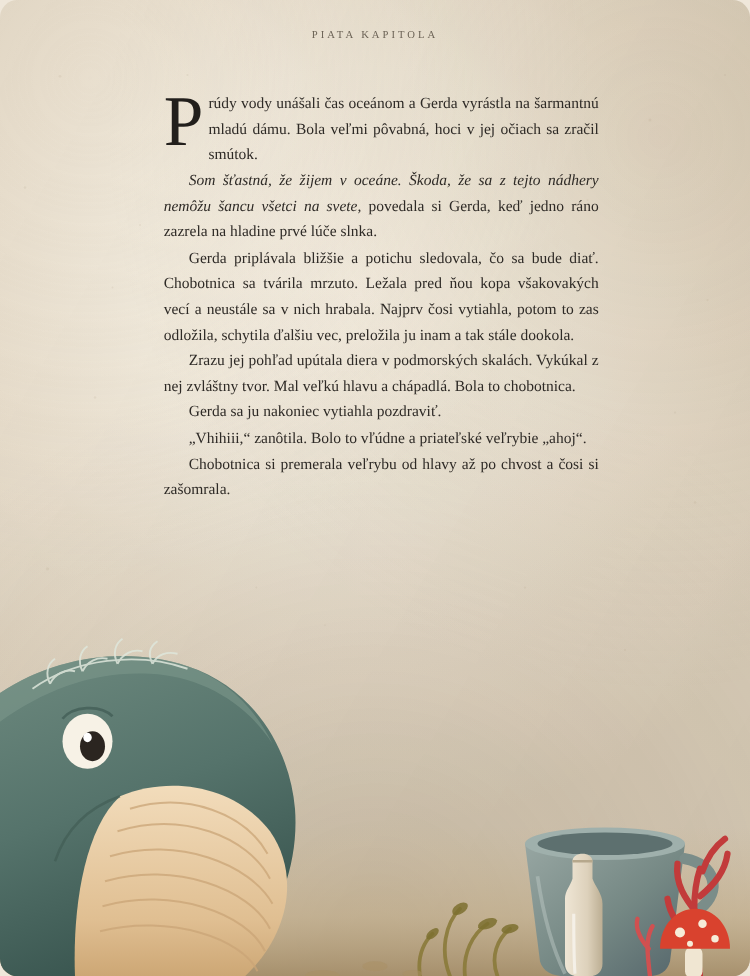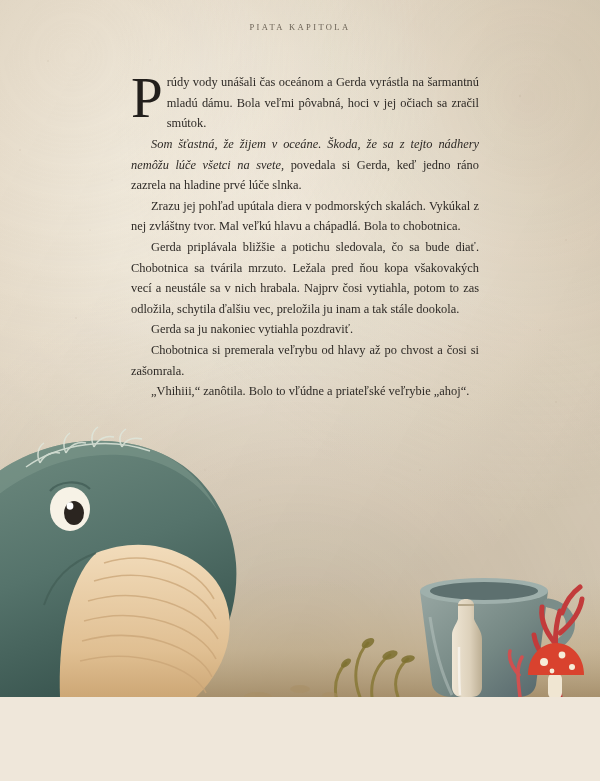--- a/index.html
+++ b/index.html
@@ -9,24 +9,25 @@
   body {
     width: 600px;
     height: 781px;
     overflow: hidden;
     font-family: "Liberation Serif", serif;
     background: #efe7da;
   }
   .page {
     position: relative;
     width: 600px;
-    height: 697px;
+    height: 781px;
     overflow: hidden;
     background:
       radial-gradient(ellipse 70% 55% at 48% 30%, #f6f0e4 0%, #efe8da 42%, #e7ddcc 70%, #ddd2bf 100%);
+    border-radius: 14px;
   }
   
   .grain {
     position: absolute;
     inset: 0;
     pointer-events: none;
     background:
       radial-gradient(circle at 12% 8%, rgba(255,255,255,0.30), rgba(255,255,255,0) 45%),
       radial-gradient(circle at 88% 14%, rgba(188,170,140,0.22), rgba(0,0,0,0) 52%),
       radial-gradient(circle at 50% 96%, rgba(120,100,72,0.20), rgba(0,0,0,0) 58%),
@@ -129,31 +130,31 @@
     </g>
   </svg>
 
   <div class="running-head">PIATA KAPITOLA</div>
 
   <div class="textblock">
 
     <p class="dropcap-para"><span class="dropcap">P</span><span>rúdy vody unášali čas oceánom a Gerda vyrástla na šarmantnú mladú dámu. Bola veľmi pôvabná, hoci v jej očiach sa zračil smútok.</span></p>
 
 
-    <p class="indent"><em>Som šťastná, že žijem v oceáne. Škoda, že sa z tejto nádhery nemôžu lúče všetci na svete,</em><span> povedala si Gerda, keď jedno ráno zazrela na hladine prvé lúče slnka.</span></p>
+    <p class="indent"><em>Som šťastná, že žijem v oceáne. Škoda, že sa z tejto nádhery nemôžu šancu všetci na svete,</em><span> povedala si Gerda, keď jedno ráno zazrela na hladine prvé lúče slnka.</span></p>
+
+    <p class="indent">Gerda priplávala bližšie a potichu sledovala, čo sa bude diať. Chobotnica sa tvárila mrzuto. Ležala pred ňou kopa všakovakých vecí a neustále sa v nich hrabala. Najprv čosi vytiahla, potom to zas odložila, schytila ďalšiu vec, preložila ju inam a tak stále dookola.</p>
 
     <p class="indent">Zrazu jej pohľad upútala diera v podmorských skalách. Vykúkal z nej zvláštny tvor. Mal veľkú hlavu a chápadlá. Bola to chobotnica.</p>
 
-    <p class="indent">Gerda priplávala bližšie a potichu sledovala, čo sa bude diať. Chobotnica sa tvárila mrzuto. Ležala pred ňou kopa všakovakých vecí a neustále sa v nich hrabala. Najprv čosi vytiahla, potom to zas odložila, schytila ďalšiu vec, preložila ju inam a tak stále dookola.</p>
-
     <p class="indent">Gerda sa ju nakoniec vytiahla pozdraviť.</p>
 
+    <p class="indent">„Vhihiii,“ zanôtila. Bolo to vľúdne a priateľské veľrybie „ahoj“.</p>
+
     <p class="indent">Chobotnica si premerala veľrybu od hlavy až po chvost a čosi si zašomrala.</p>
-
-    <p class="indent">„Vhihiii,“ zanôtila. Bolo to vľúdne a priateľské veľrybie „ahoj“.</p>
 
   </div>
 
   <div class="illo">
     <svg width="600" height="330" viewBox="0 0 600 330">
       <defs>
         <linearGradient id="whaleBody" x1="0" y1="0" x2="0.4" y2="1">
           <stop offset="0%" stop-color="#6f8b80"></stop>
           <stop offset="55%" stop-color="#55736b"></stop>
           <stop offset="100%" stop-color="#3a5650"></stop>

